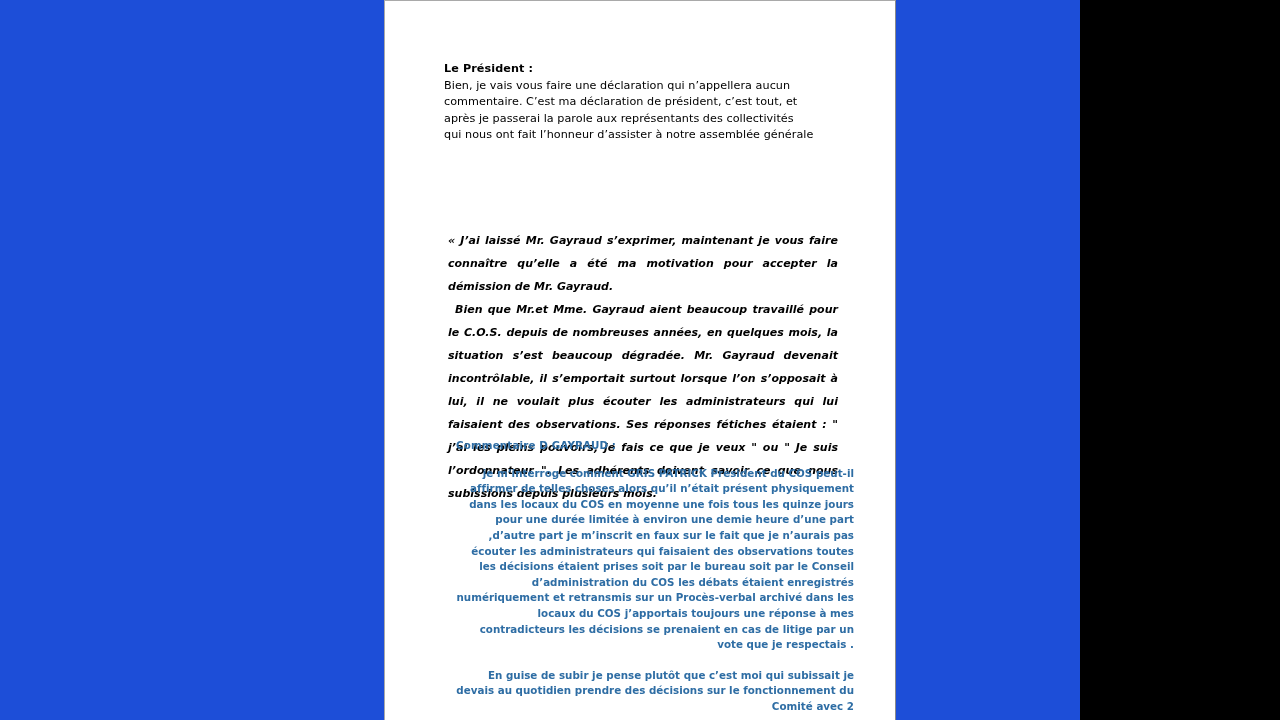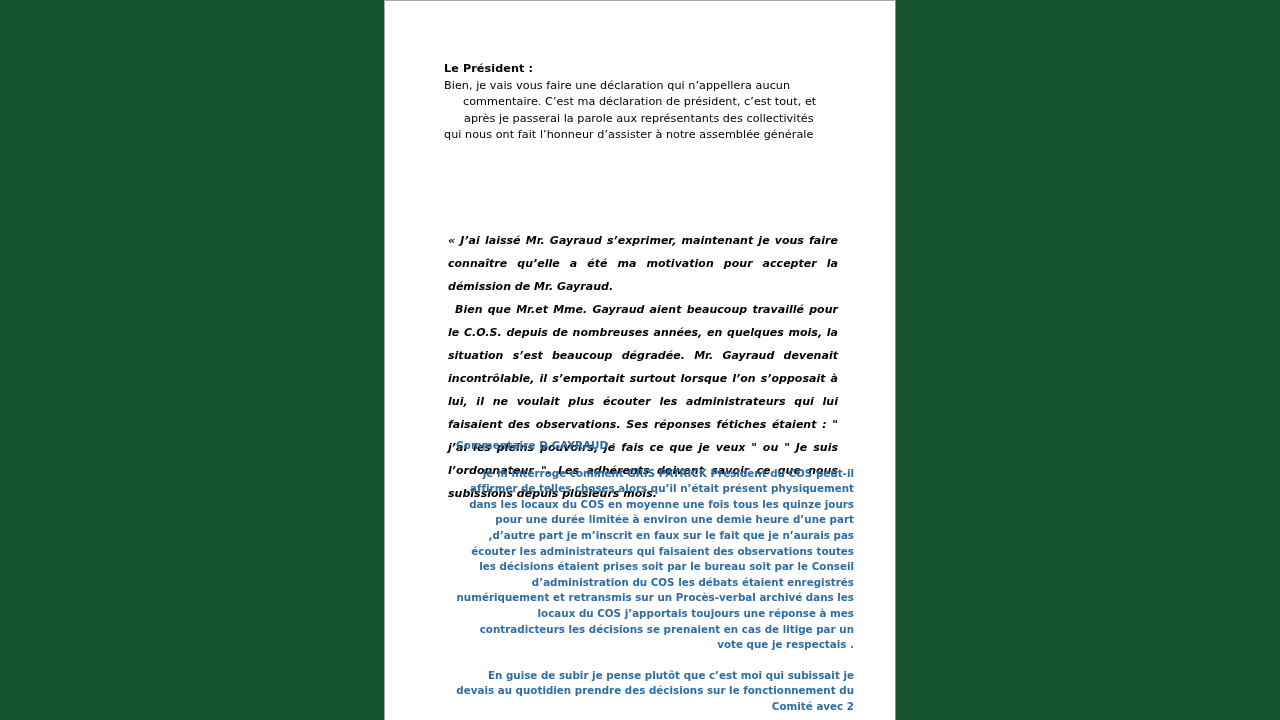--- a/index.html
+++ b/index.html
@@ -11,23 +11,23 @@
   body {
     width: 1280px;
     height: 720px;
     overflow: hidden;
     font-family: "DejaVu Sans", sans-serif;
   }
 
   
   .viewport {
     position: relative;
-    width: 1280px;
+    width: 1080px;
     height: 720px;
-    background: #14532d;
+    background: #1d4ed8;
   }
 
   
   .page {
     position: absolute;
     left: 384px;
     top: 0;
     width: 512px;
     height: 720px;
     background: #ffffff;
@@ -123,22 +123,22 @@
 <body>
 
 <div class="viewport">
 
   <div class="page">
     <div class="page-inner">
 
       <section class="block-president">
         <div class="heading" style="color: rgb(0, 0, 0);">Le Président :</div>
         <div class="body-line" style="color: rgb(0, 0, 0);">Bien, je vais vous faire une déclaration qui n’appellera aucun</div>
-        <div class="body-line" style="color: rgb(0, 0, 0); margin-left: 19px;">commentaire. C’est ma déclaration de président, c’est tout, et</div>
-        <div class="body-line" style="color: rgb(0, 0, 0); margin-left: 20px;">après je passerai la parole aux représentants des collectivités</div>
+        <div class="body-line" style="color: rgb(0, 0, 0);">commentaire. C’est ma déclaration de président, c’est tout, et</div>
+        <div class="body-line" style="color: rgb(0, 0, 0);">après je passerai la parole aux représentants des collectivités</div>
         <div class="body-line" style="color: rgb(0, 0, 0);">qui nous ont fait l’honneur d’assister à notre assemblée générale</div>
       </section>
 
       <section class="block-quote">
         <p class="para-1" style="color: rgb(0, 0, 0);">« J’ai laissé Mr. Gayraud s’exprimer, maintenant je vous faire connaître qu’elle a été ma motivation pour accepter la démission de Mr. Gayraud.</p>
         <p class="para-2" style="color: rgb(0, 0, 0);">Bien que Mr.et Mme. Gayraud aient beaucoup travaillé pour le C.O.S.  depuis de nombreuses années, en quelques mois, la situation s’est beaucoup dégradée.  Mr.  Gayraud  devenait incontrôlable, il s’emportait surtout lorsque l’on s’opposait à lui, il ne voulait plus écouter les administrateurs qui lui faisaient des observations. Ses réponses fétiches étaient : " j’ai les pleins pouvoirs, je fais ce que je veux " ou " Je suis l’ordonnateur ". Les adhérents doivent savoir ce que nous subissions depuis plusieurs mois.</p>
       </section>
 
       <section class="block-comment">
         <div class="comment-heading" style="color: rgb(46, 109, 164);">Commentaire D GAYRAUD :</div>

